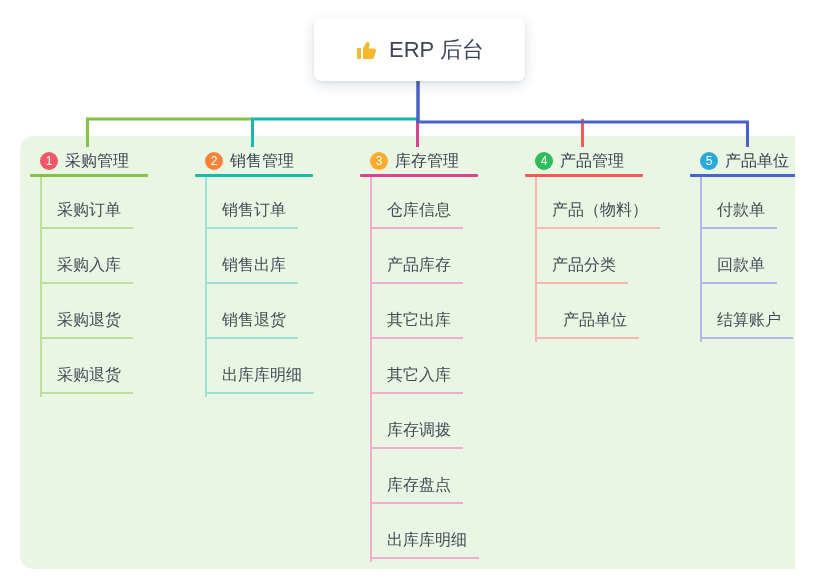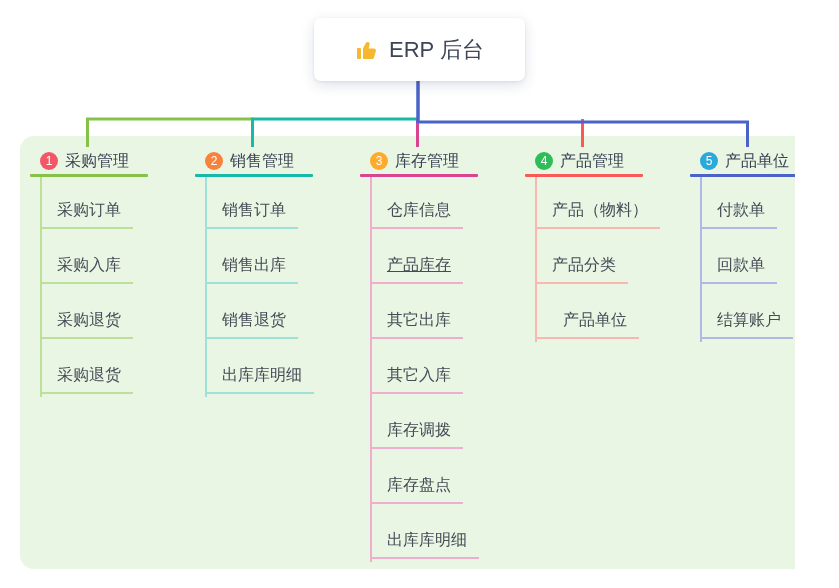--- a/index.html
+++ b/index.html
@@ -176,21 +176,21 @@
       <span class="badge" style="background-color: rgb(254, 170, 43);">3</span>
       <span>库存管理</span>
     </div>
     <div class="branch-underline" style="background-color: rgb(216, 68, 143);"></div>
     <div class="vline" style="height: 385px; background-color: rgb(239, 174, 208);"></div>
     <div class="children">
       <div class="child">
         <span class="child-label" style="border-bottom-color: rgb(239, 174, 208);">仓库信息</span>
       </div>
       <div class="child">
-        <span class="child-label" style="border-bottom-color: rgb(239, 174, 208); text-decoration: underline;">产品库存</span>
+        <span class="child-label" style="border-bottom-color: rgb(239, 174, 208);">产品库存</span>
       </div>
       <div class="child">
         <span class="child-label" style="border-bottom-color: rgb(239, 174, 208);">其它出库</span>
       </div>
       <div class="child">
         <span class="child-label" style="border-bottom-color: rgb(239, 174, 208);">其它入库</span>
       </div>
       <div class="child">
         <span class="child-label" style="border-bottom-color: rgb(239, 174, 208);">库存调拨</span>
       </div>

